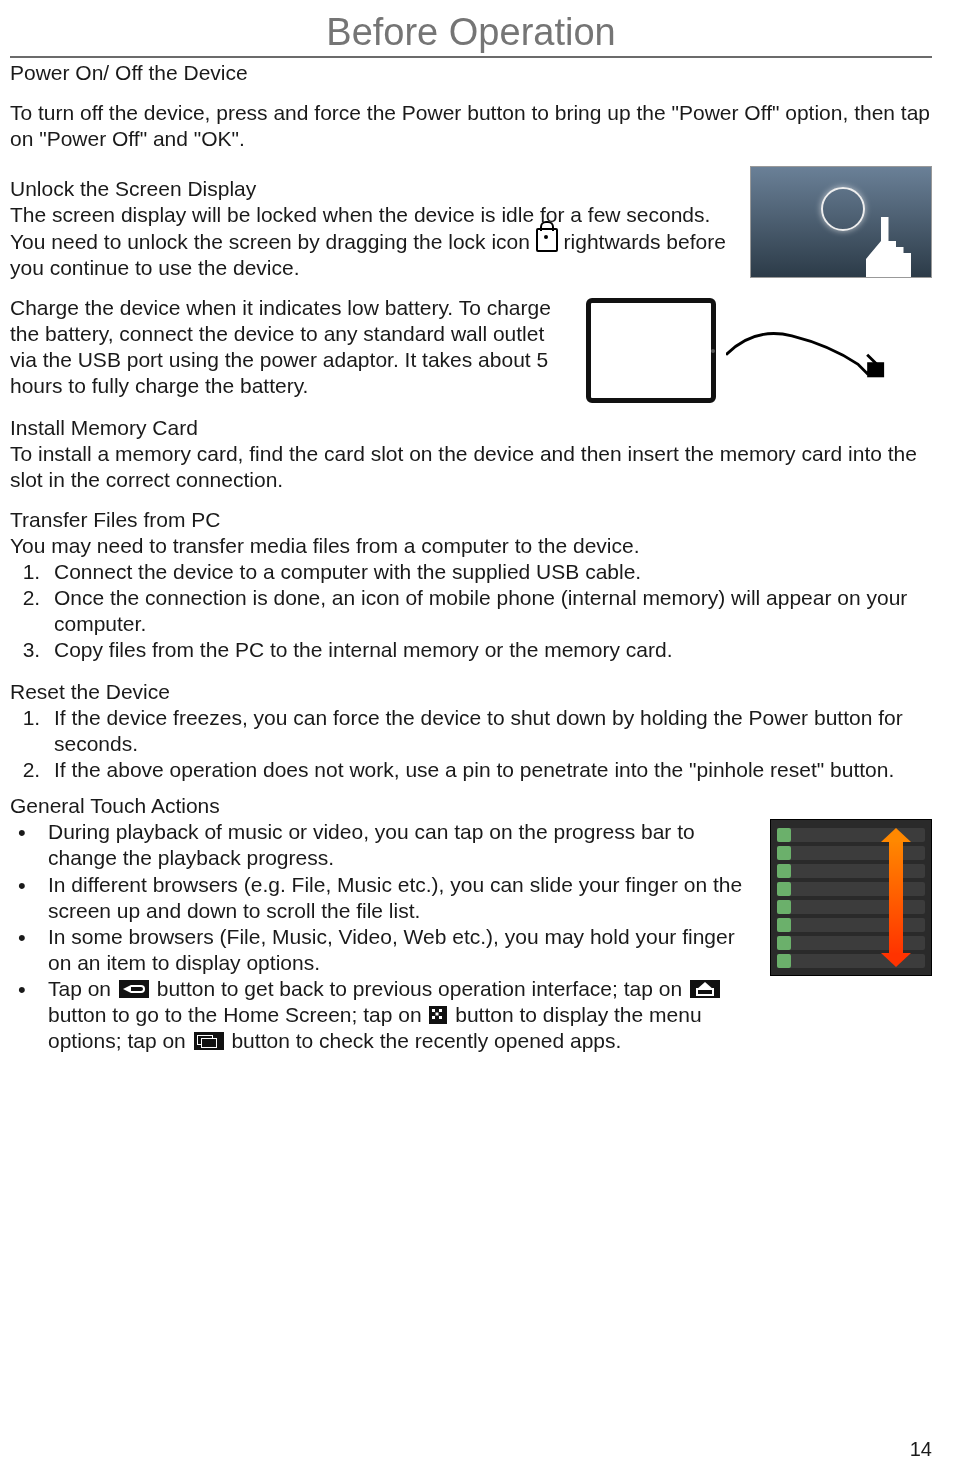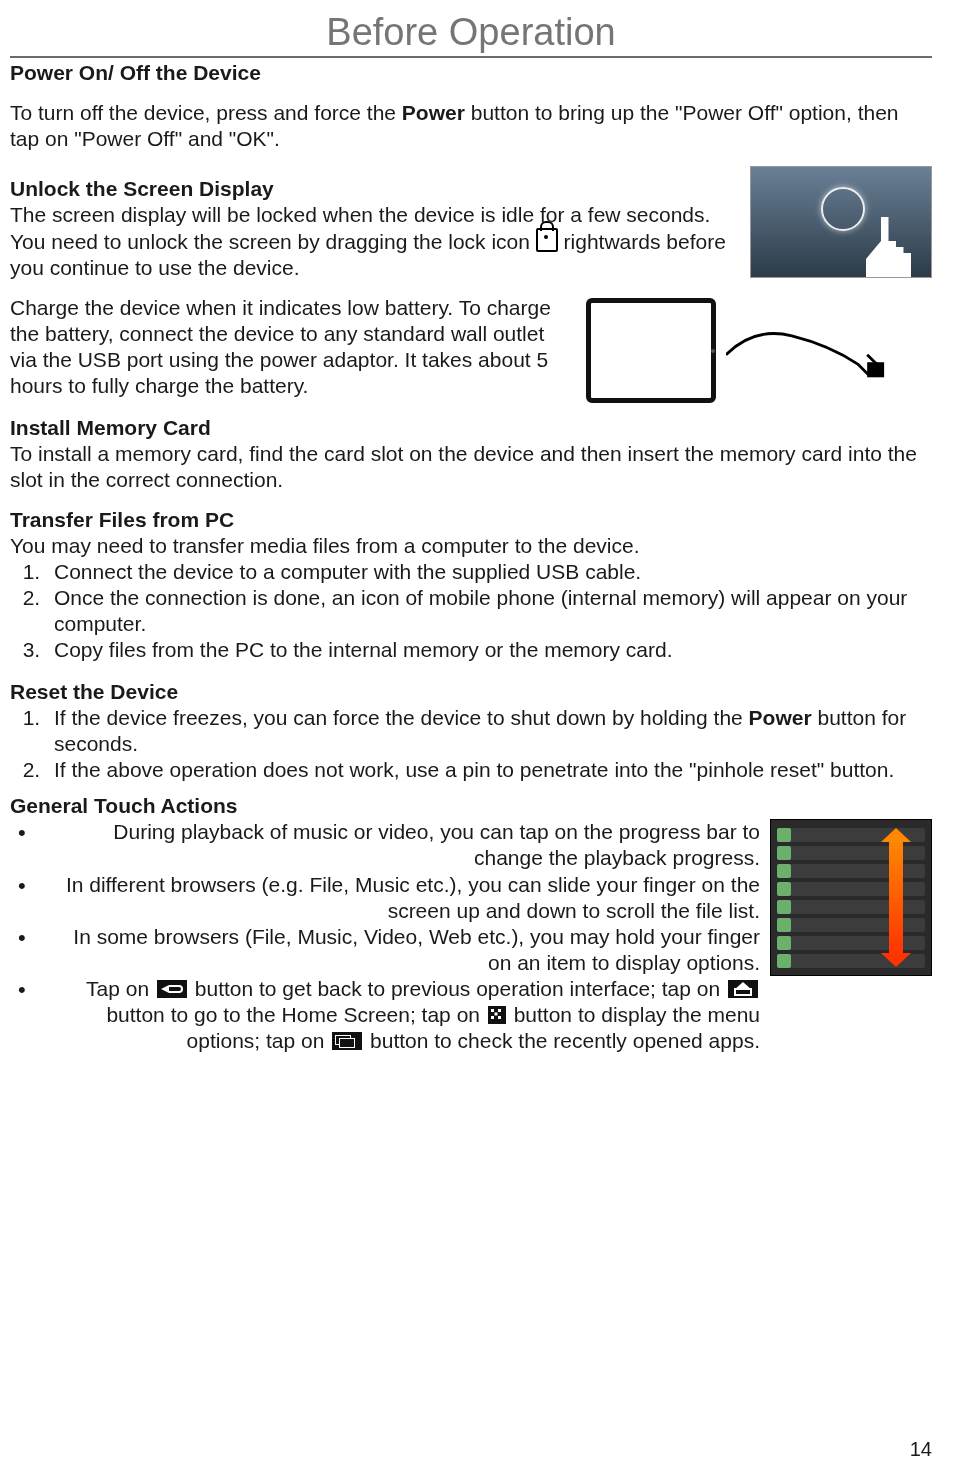--- a/index.html
+++ b/index.html
@@ -18,24 +18,24 @@
     font-weight: normal;
     color: #757575;
     margin-bottom: 2px;
     line-height: 1.1;
   }
   .hr {
     border-top: 2px solid #6b6b6b;
     margin: 0 0 2px 0;
   }
   .section-heading {
-    font-weight: bold;
+    font-weight: normal;
     margin-top: 10px;
   }
-  .bold { font-weight: bold; }
+  .bold { font-weight: normal; }
   p { margin: 0; }
   .row {
     display: flex;
     align-items: flex-start;
     gap: 16px;
   }
   .row .txt { flex: 1; }
   .img-touch, .img-charge, .img-scroll {
     background: #ccc;
     border: 1px solid #999;
@@ -139,21 +139,21 @@
   }
   .img-scroll .arrow::before,
   .img-scroll .arrow::after{
     content:""; position:absolute; left:-8px; width:0; height:0;
     border-left:15px solid transparent; border-right:15px solid transparent;
   }
   .img-scroll .arrow::before{ top:-12px; border-bottom:14px solid #ff8800;}
   .img-scroll .arrow::after{ bottom:-12px; border-top:14px solid #ff3300;}
   .pagenum { position: absolute; right: 28px; bottom: 10px; font-size: 20px; }
   .general-row{display:flex;gap:10px;align-items:flex-start;}
-  .general-row .list{flex:1;text-align:right;}
+  .general-row .list{flex:1;}
 </style>
 </head>
 <body>
 
 <div class="title">Before Operation</div>
 <div class="hr"></div>
 
 <div>
   <p><span class="bold">Power On/ Off the Device</span></p>
   <p style="height:14px"></p>

